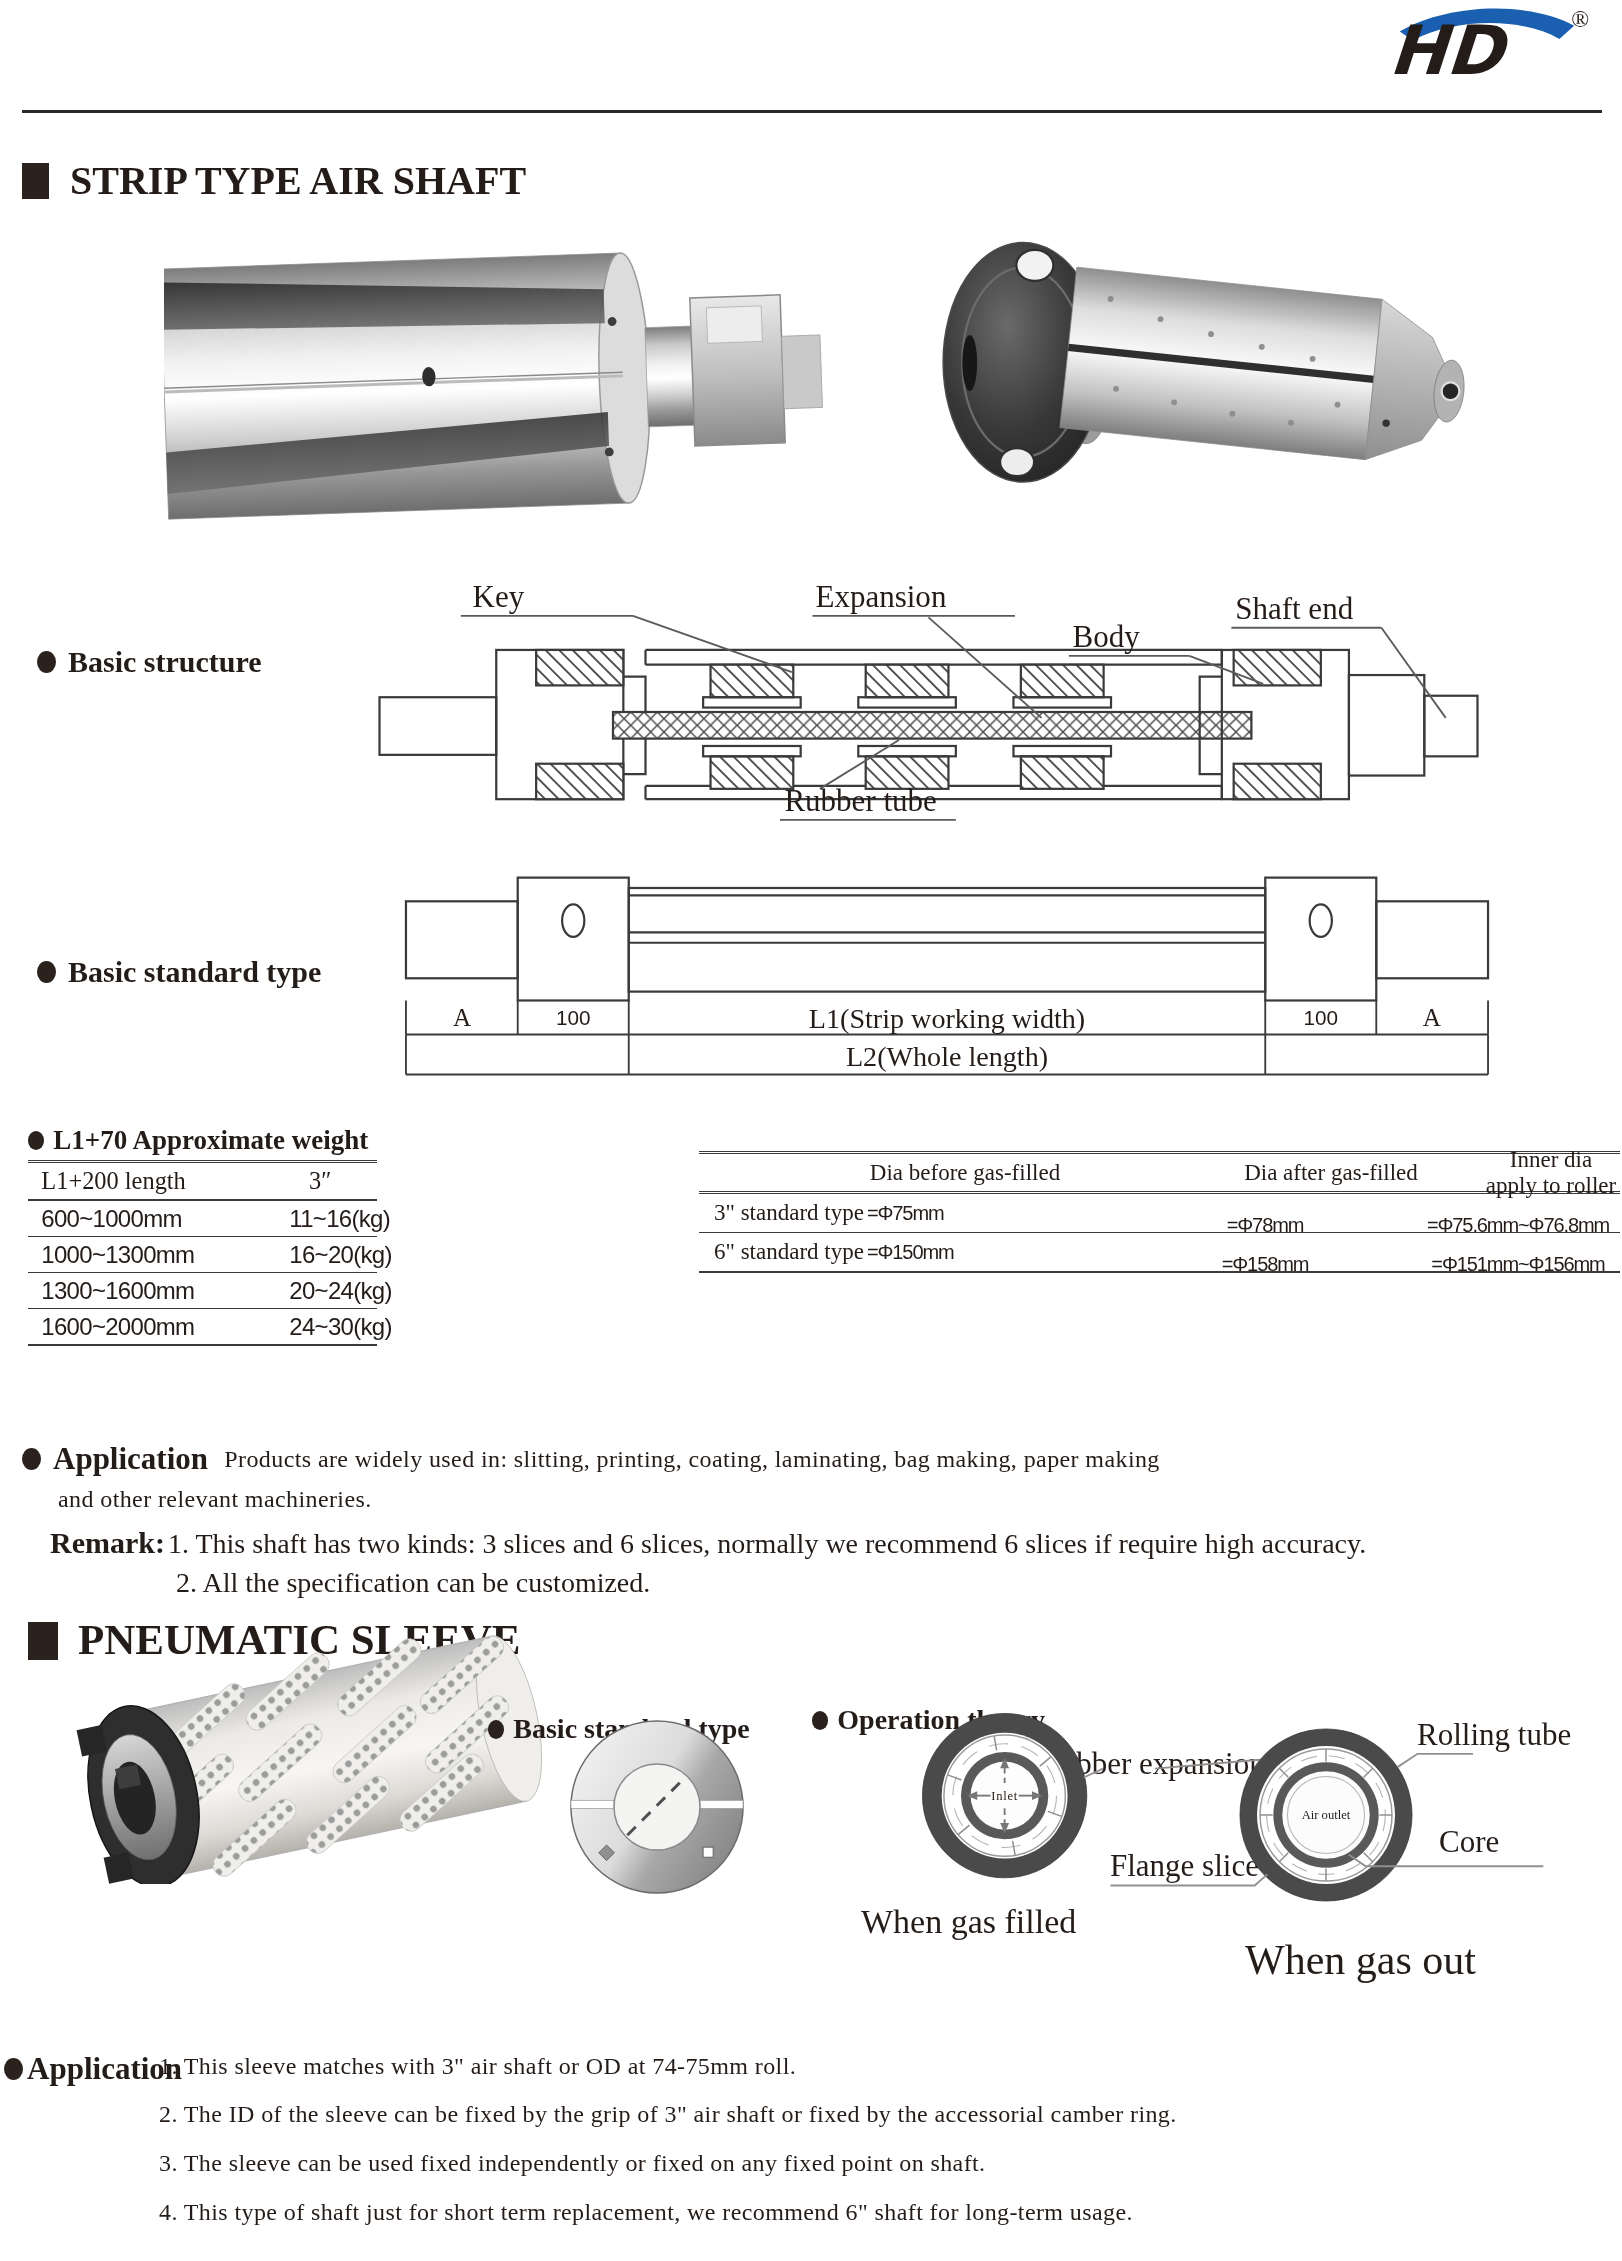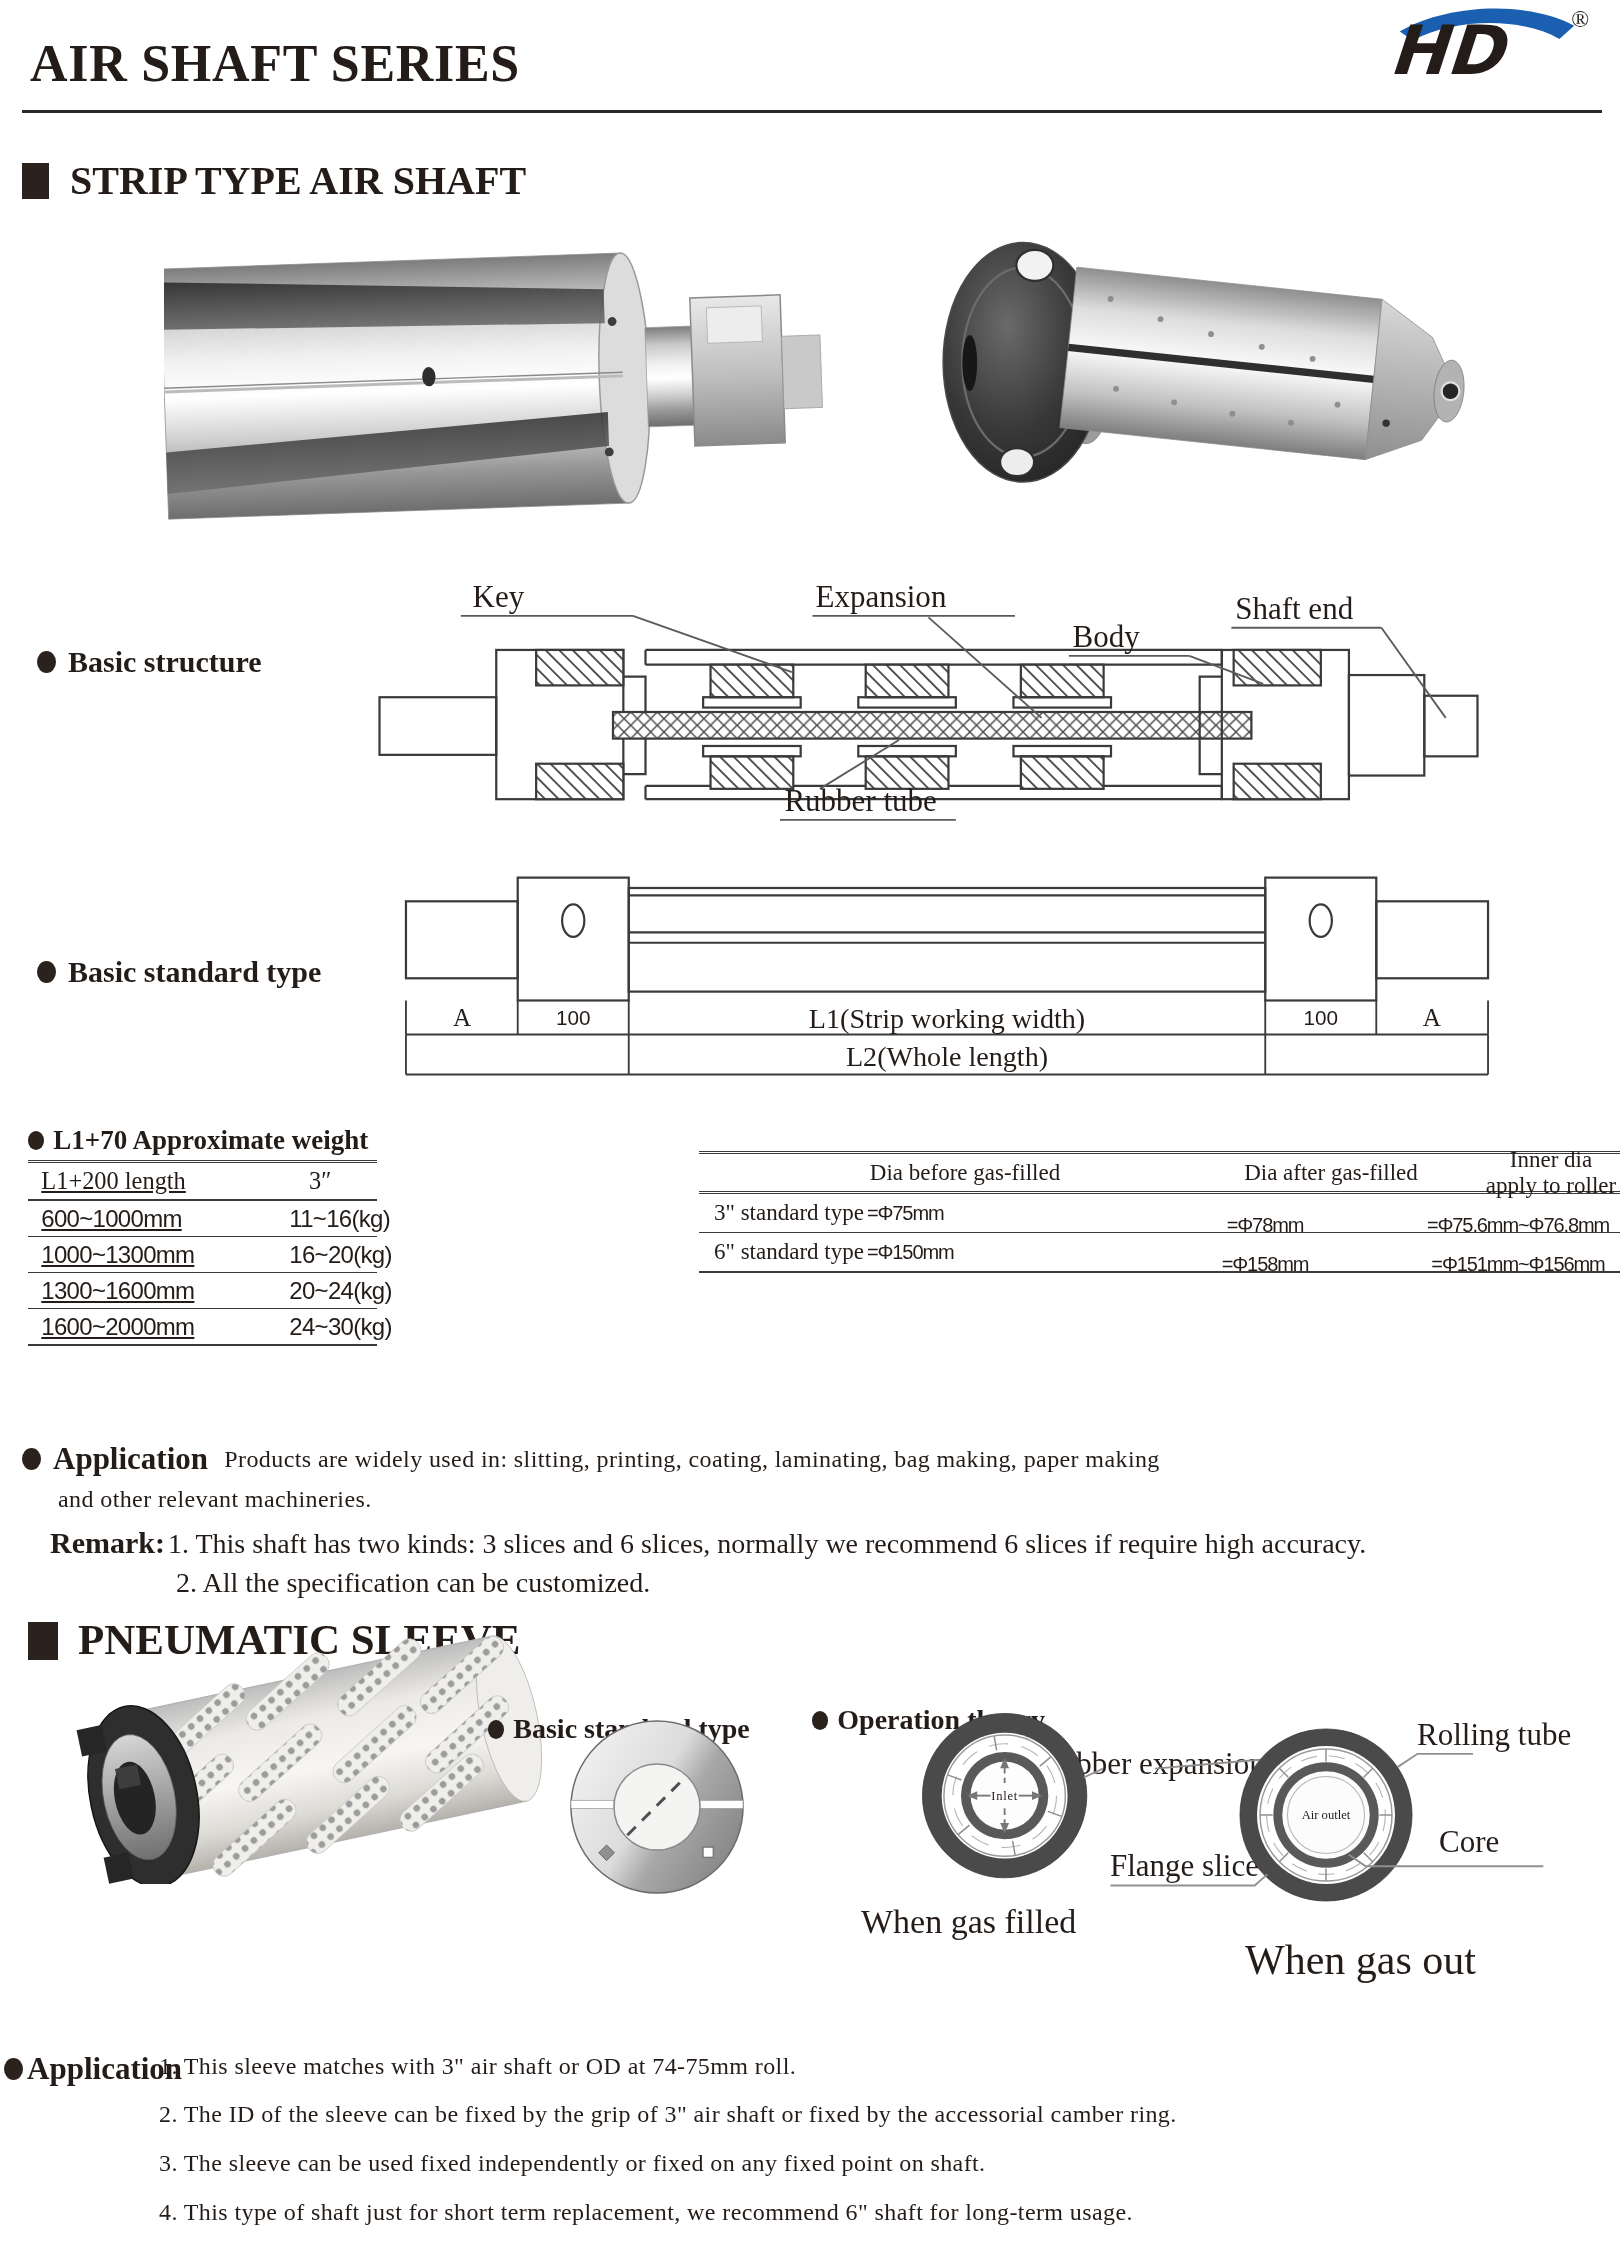--- a/index.html
+++ b/index.html
@@ -15,21 +15,21 @@
   .b26{width:19px;height:22px;margin-right:12px;}
   .b22{width:16.3px;height:19px;margin-right:9px;}
   .seclabel{font-size:30px;font-weight:bold;}
   .diaglabel{font-size:31px;}
   .rule{background:#2a2a2a;}
   
   .wtable{position:absolute;left:28px;top:1160px;width:349px;border-top:3px double #3a3a3a;border-bottom:2.2px solid #3a3a3a;}
   .wrow{display:flex;align-items:center;height:35px;border-bottom:1.5px solid #3a3a3a;}
   .wrow.head{height:36px;border-bottom:2.2px solid #3a3a3a;font-size:24.4px;}
   .wrow:last-child{border-bottom:none;}
-  .wc1{flex:0 0 222px;padding-left:13.3px;text-decoration:underline;}
+  .wc1{flex:0 0 222px;padding-left:13.3px;}
   .wc2{flex:1;padding-left:26px;}
   .wrow.head .wc2{padding-left:0;text-align:center;}
   .wdata{font-family:"Liberation Sans",sans-serif;font-size:24px;letter-spacing:-0.7px;}
   
   .dtable{position:absolute;left:699px;top:1151px;width:921px;border-top:3px double #3a3a3a;border-bottom:2.2px solid #3a3a3a;}
   .drow{display:flex;align-items:center;height:38px;border-bottom:1.5px solid #3a3a3a;gap:40px;}
   .drow.head{height:37px;border-bottom:3px double #3a3a3a;font-size:23px;}
   .drow:last-child{border-bottom:none;}
   .dc1{flex:0 0 370px;padding-left:15px;}
   .dc2{flex:0 0 222px;text-align:center;padding-left:30px;}
@@ -39,21 +39,20 @@
   .rv{font-family:"Liberation Sans",sans-serif;font-size:20px;letter-spacing:-1.1px;margin-top:24px;}
   .apptext{font-size:24px;letter-spacing:0.4px;}
   .appsmall{font-size:28px;text-align:right;}
   svg text{font-family:"Liberation Serif",serif;fill:#241c18;}
 </style>
 </head>
 <body>
 
 <div id="page">
 
-  <div class="abs h1" style="left:30px;top:34px;">AIR SHAFT SERIES</div>
 
   <svg class="abs" style="left:1373px;top:1.5px;" width="222" height="85" viewBox="0 0 300 115">
     <path d="M 36 40 C 105 0 215 0 272 32 L 252 50 C 200 20 110 22 54 52 Z" fill="#1a5fb0"></path>
     <g transform="translate(52,0) skewX(-18)">
       <text x="0" y="98" style="font-family:'DejaVu Sans',sans-serif;font-weight:bold;font-size:92px;" fill="#1a5fb0">HD</text>
     </g>
     <text x="268" y="34" font-size="32" fill="#1a5fb0">®</text>
   </svg>
 
   <div class="abs rule" style="left:22px;top:110px;width:1580px;height:3px;"></div>

